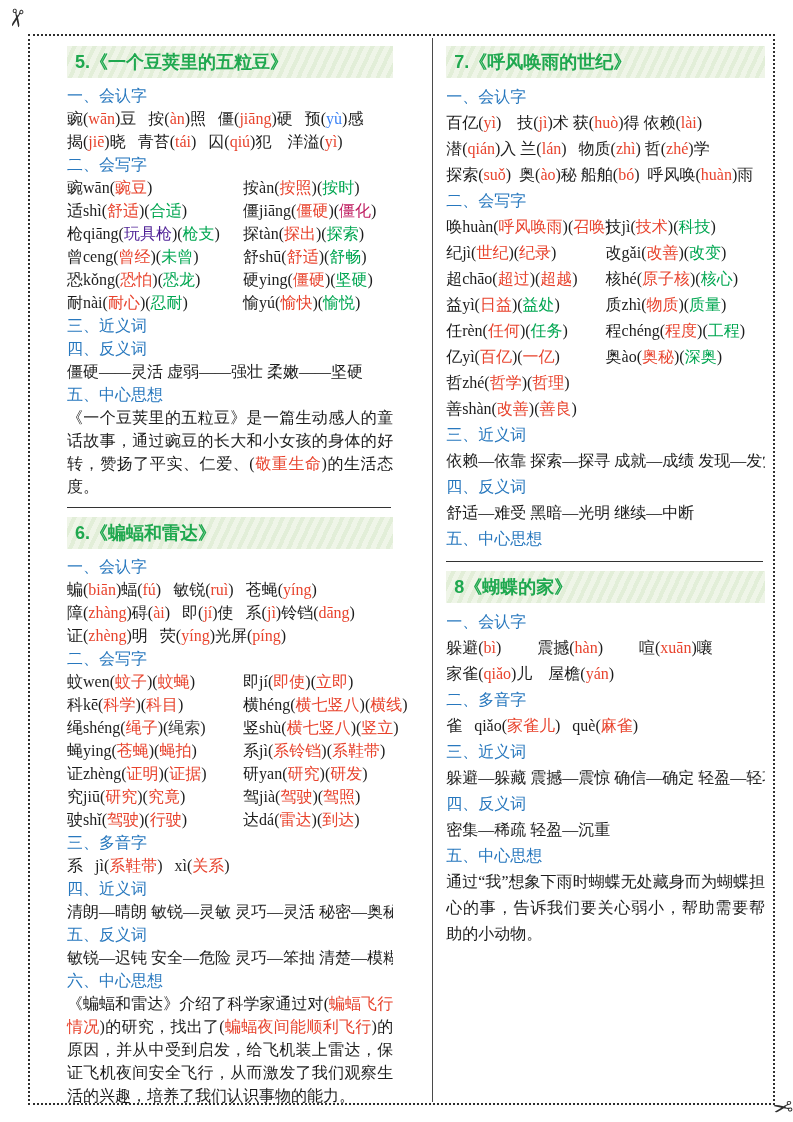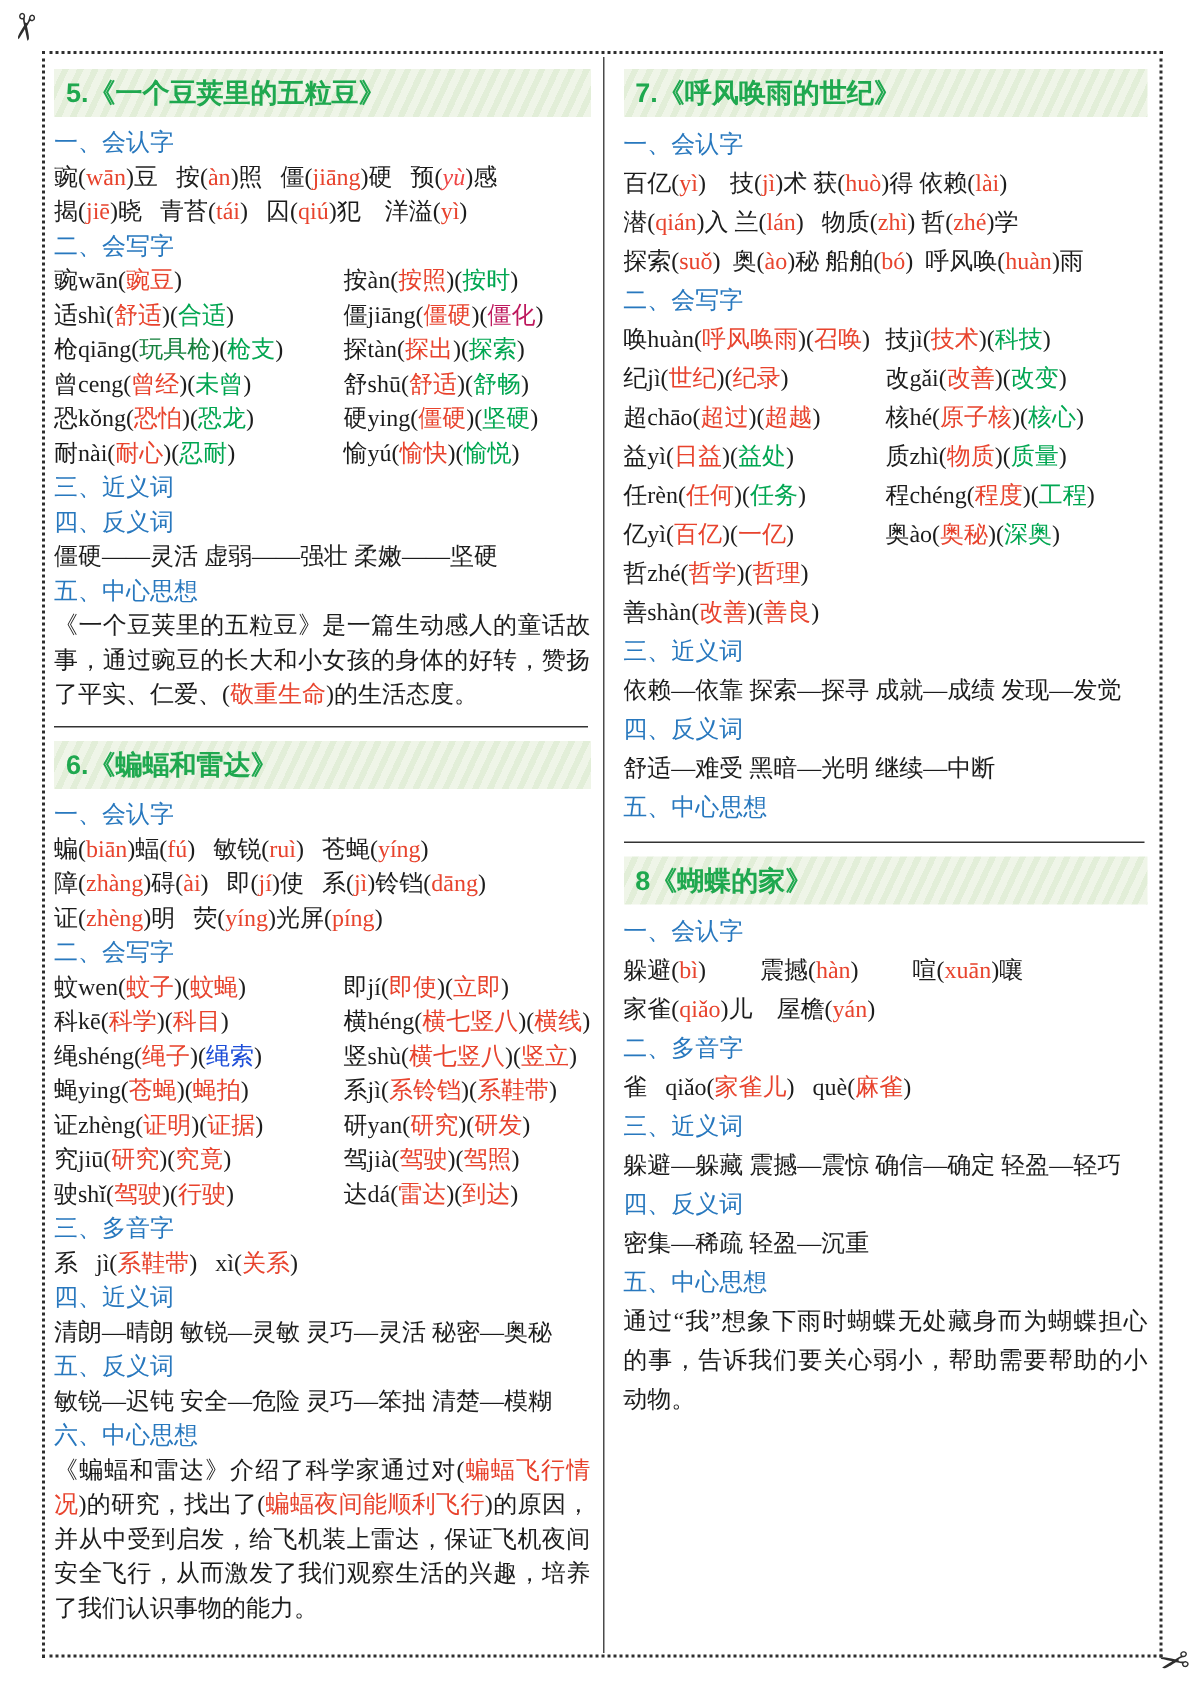--- a/index.html
+++ b/index.html
@@ -4,21 +4,21 @@
 <style>
   html,body{margin:0;padding:0;background:#ffffff;}
   .sheet{position:relative;width:793px;height:1122px;background:#ffffff;overflow:hidden;
          font-family:"Liberation Serif",serif;color:#1c1c1c;}
   .frame{position:absolute;left:28px;top:34px;width:747px;height:1071px;
          border:2px dotted #2e2e2e;box-sizing:border-box;pointer-events:none;}
   .scissors{position:absolute;font-size:24px;color:#2e2e2e;font-family:"DejaVu Sans",sans-serif;line-height:1;}
   .scissors.tl{left:6px;top:6px;transform:rotate(100deg);}
   .scissors.br{right:0px;bottom:2px;transform:scaleX(-1) rotate(10deg);}
   .content{position:absolute;left:30px;top:38px;width:743px;height:1064px;display:flex;box-sizing:border-box;}
-  .col{flex:1 1 50%;box-sizing:border-box;padding:6px 8px 4px 6px;min-width:0;}
+  .col{flex:1 1 50%;box-sizing:border-box;padding:6px 8px 4px 6px;min-width:0;margin-left:31px;}
   .col.c0{line-height:23px;}
   .col.c1{border-left:1.5px solid #4a4a4a;padding-left:13px;line-height:26px;}
   .sec-title{font-family:"Liberation Sans",sans-serif;font-weight:700;font-size:18px;line-height:22px;
              color:#1fa84f;padding:5px 8px;margin:2px 0 6px 0;
              background:repeating-linear-gradient(115deg,#eff5e8 0 5px,#e2eed8 5px 9px);}
   .sub-heading{color:#2878be;font-size:16px;}
   .line{font-size:16px;white-space:pre;overflow:hidden;}
   .para{font-size:16px;text-align:justify;}
   .pair-row{display:grid;grid-template-columns:54% 46%;font-size:16px;}
   .c1 .pair-row{grid-template-columns:50% 50%;}
@@ -30,33 +30,33 @@
 
 <div class="sheet">
   <div class="frame"></div>
   <span class="scissors tl">✂</span>
   <span class="scissors br">✂</span>
   <div class="content">
     <div class="col c0" id="col0">
         <section>
           <div class="sec-title">5.《一个豆荚里的五粒豆》</div>
           <div class="sub-heading">一、会认字</div>
-          <div class="line"><span>豌(</span><span style="color: rgb(232, 67, 45);">wān</span><span>)豆   </span><span>按(</span><span style="color: rgb(232, 67, 45);">àn</span><span>)照   </span><span>僵(</span><span style="color: rgb(232, 67, 45);">jiāng</span><span>)硬   </span><span>预(</span><span style="color: #ef4444; font-style: italic;">yù</span><span>)感</span></div>
+          <div class="line"><span>豌(</span><span style="color: rgb(232, 67, 45);">wān</span><span>)豆   </span><span>按(</span><span style="color: rgb(232, 67, 45);">àn</span><span>)照   </span><span>僵(</span><span style="color: rgb(232, 67, 45);">jiāng</span><span>)硬   </span><span>预(</span><span style="color: #3b82f6;">yù</span><span>)感</span></div>
           <div class="line"><span>揭(</span><span style="color: rgb(232, 67, 45);">jiē</span><span>)晓   </span><span>青苔(</span><span style="color: rgb(232, 67, 45);">tái</span><span>)   </span><span>囚(</span><span style="color: rgb(232, 67, 45);">qiú</span><span>)犯    </span><span>洋溢(</span><span style="color: rgb(232, 67, 45);">yì</span><span>)</span></div>
           <div class="sub-heading">二、会写字</div>
           <div class="pair-row">
             <div class="cell"><span>豌wān(</span><span style="color: rgb(232, 67, 45);">豌豆</span><span>)</span></div>
             <div class="cell"><span>按àn(</span><span style="color: rgb(232, 67, 45);">按照</span><span>)(</span><span style="color: rgb(0, 166, 81);">按时</span><span>)</span></div>
           </div>
           <div class="pair-row">
             <div class="cell"><span>适shì(</span><span style="color: rgb(232, 67, 45);">舒适</span><span>)(</span><span style="color: rgb(0, 166, 81);">合适</span><span>)</span></div>
             <div class="cell"><span>僵jiāng(</span><span style="color: rgb(232, 67, 45);">僵硬</span><span>)(</span><span style="color: #be185d;">僵化</span><span>)</span></div>
           </div>
           <div class="pair-row">
-            <div class="cell"><span>枪qiāng(</span><span style="color: #15803d;">玩具枪</span><span>)(</span><span style="color: rgb(0, 166, 81);">枪支</span><span>)</span></div>
+            <div class="cell"><span>枪qiāng(</span><span style="color: #4c1d95;">玩具枪</span><span>)(</span><span style="color: rgb(0, 166, 81);">枪支</span><span>)</span></div>
             <div class="cell"><span>探tàn(</span><span style="color: rgb(232, 67, 45);">探出</span><span>)(</span><span style="color: rgb(0, 166, 81);">探索</span><span>)</span></div>
           </div>
           <div class="pair-row">
             <div class="cell"><span>曾ceng(</span><span style="color: rgb(232, 67, 45);">曾经</span><span>)(</span><span style="color: rgb(0, 166, 81);">未曾</span><span>)</span></div>
             <div class="cell"><span>舒shū(</span><span style="color: rgb(232, 67, 45);">舒适</span><span>)(</span><span style="color: rgb(0, 166, 81);">舒畅</span><span>)</span></div>
           </div>
           <div class="pair-row">
             <div class="cell"><span>恐kǒng(</span><span style="color: rgb(232, 67, 45);">恐怕</span><span>)(</span><span style="color: rgb(0, 166, 81);">恐龙</span><span>)</span></div>
             <div class="cell"><span>硬ying(</span><span style="color: rgb(232, 67, 45);">僵硬</span><span>)(</span><span style="color: rgb(0, 166, 81);">坚硬</span><span>)</span></div>
           </div>
@@ -80,21 +80,21 @@
           <div class="sub-heading">二、会写字</div>
           <div class="pair-row">
             <div class="cell"><span>蚊wen(</span><span style="color: rgb(232, 67, 45);">蚊子</span><span>)(</span><span style="color: rgb(232, 67, 45);">蚊蝇</span><span>)</span></div>
             <div class="cell"><span>即jí(</span><span style="color: rgb(232, 67, 45);">即使</span><span>)(</span><span style="color: rgb(232, 67, 45);">立即</span><span>)</span></div>
           </div>
           <div class="pair-row">
             <div class="cell"><span>科kē(</span><span style="color: rgb(232, 67, 45);">科学</span><span>)(</span><span style="color: rgb(232, 67, 45);">科目</span><span>)</span></div>
             <div class="cell"><span>横héng(</span><span style="color: rgb(232, 67, 45);">横七竖八</span><span>)(</span><span style="color: rgb(232, 67, 45);">横线</span><span>)</span></div>
           </div>
           <div class="pair-row">
-            <div class="cell"><span>绳shéng(</span><span style="color: rgb(232, 67, 45);">绳子</span><span>)(</span><span style="color: #1d4ed8; font-family: Liberation Serif, serif;">绳索</span><span>)</span></div>
+            <div class="cell"><span>绳shéng(</span><span style="color: rgb(232, 67, 45);">绳子</span><span>)(</span><span style="color: #404040; font-family: Liberation Serif, serif;">绳索</span><span>)</span></div>
             <div class="cell"><span>竖shù(</span><span style="color: rgb(232, 67, 45);">横七竖八</span><span>)(</span><span style="color: rgb(232, 67, 45);">竖立</span><span>)</span></div>
           </div>
           <div class="pair-row">
             <div class="cell"><span>蝇ying(</span><span style="color: rgb(232, 67, 45);">苍蝇</span><span>)(</span><span style="color: rgb(232, 67, 45);">蝇拍</span><span>)</span></div>
             <div class="cell"><span>系jì(</span><span style="color: rgb(232, 67, 45);">系铃铛</span><span>)(</span><span style="color: rgb(232, 67, 45);">系鞋带</span><span>)</span></div>
           </div>
           <div class="pair-row">
             <div class="cell"><span>证zhèng(</span><span style="color: rgb(232, 67, 45);">证明</span><span>)(</span><span style="color: rgb(232, 67, 45);">证据</span><span>)</span></div>
             <div class="cell"><span>研yan(</span><span style="color: rgb(232, 67, 45);">研究</span><span>)(</span><span style="color: rgb(232, 67, 45);">研发</span><span>)</span></div>
           </div>

